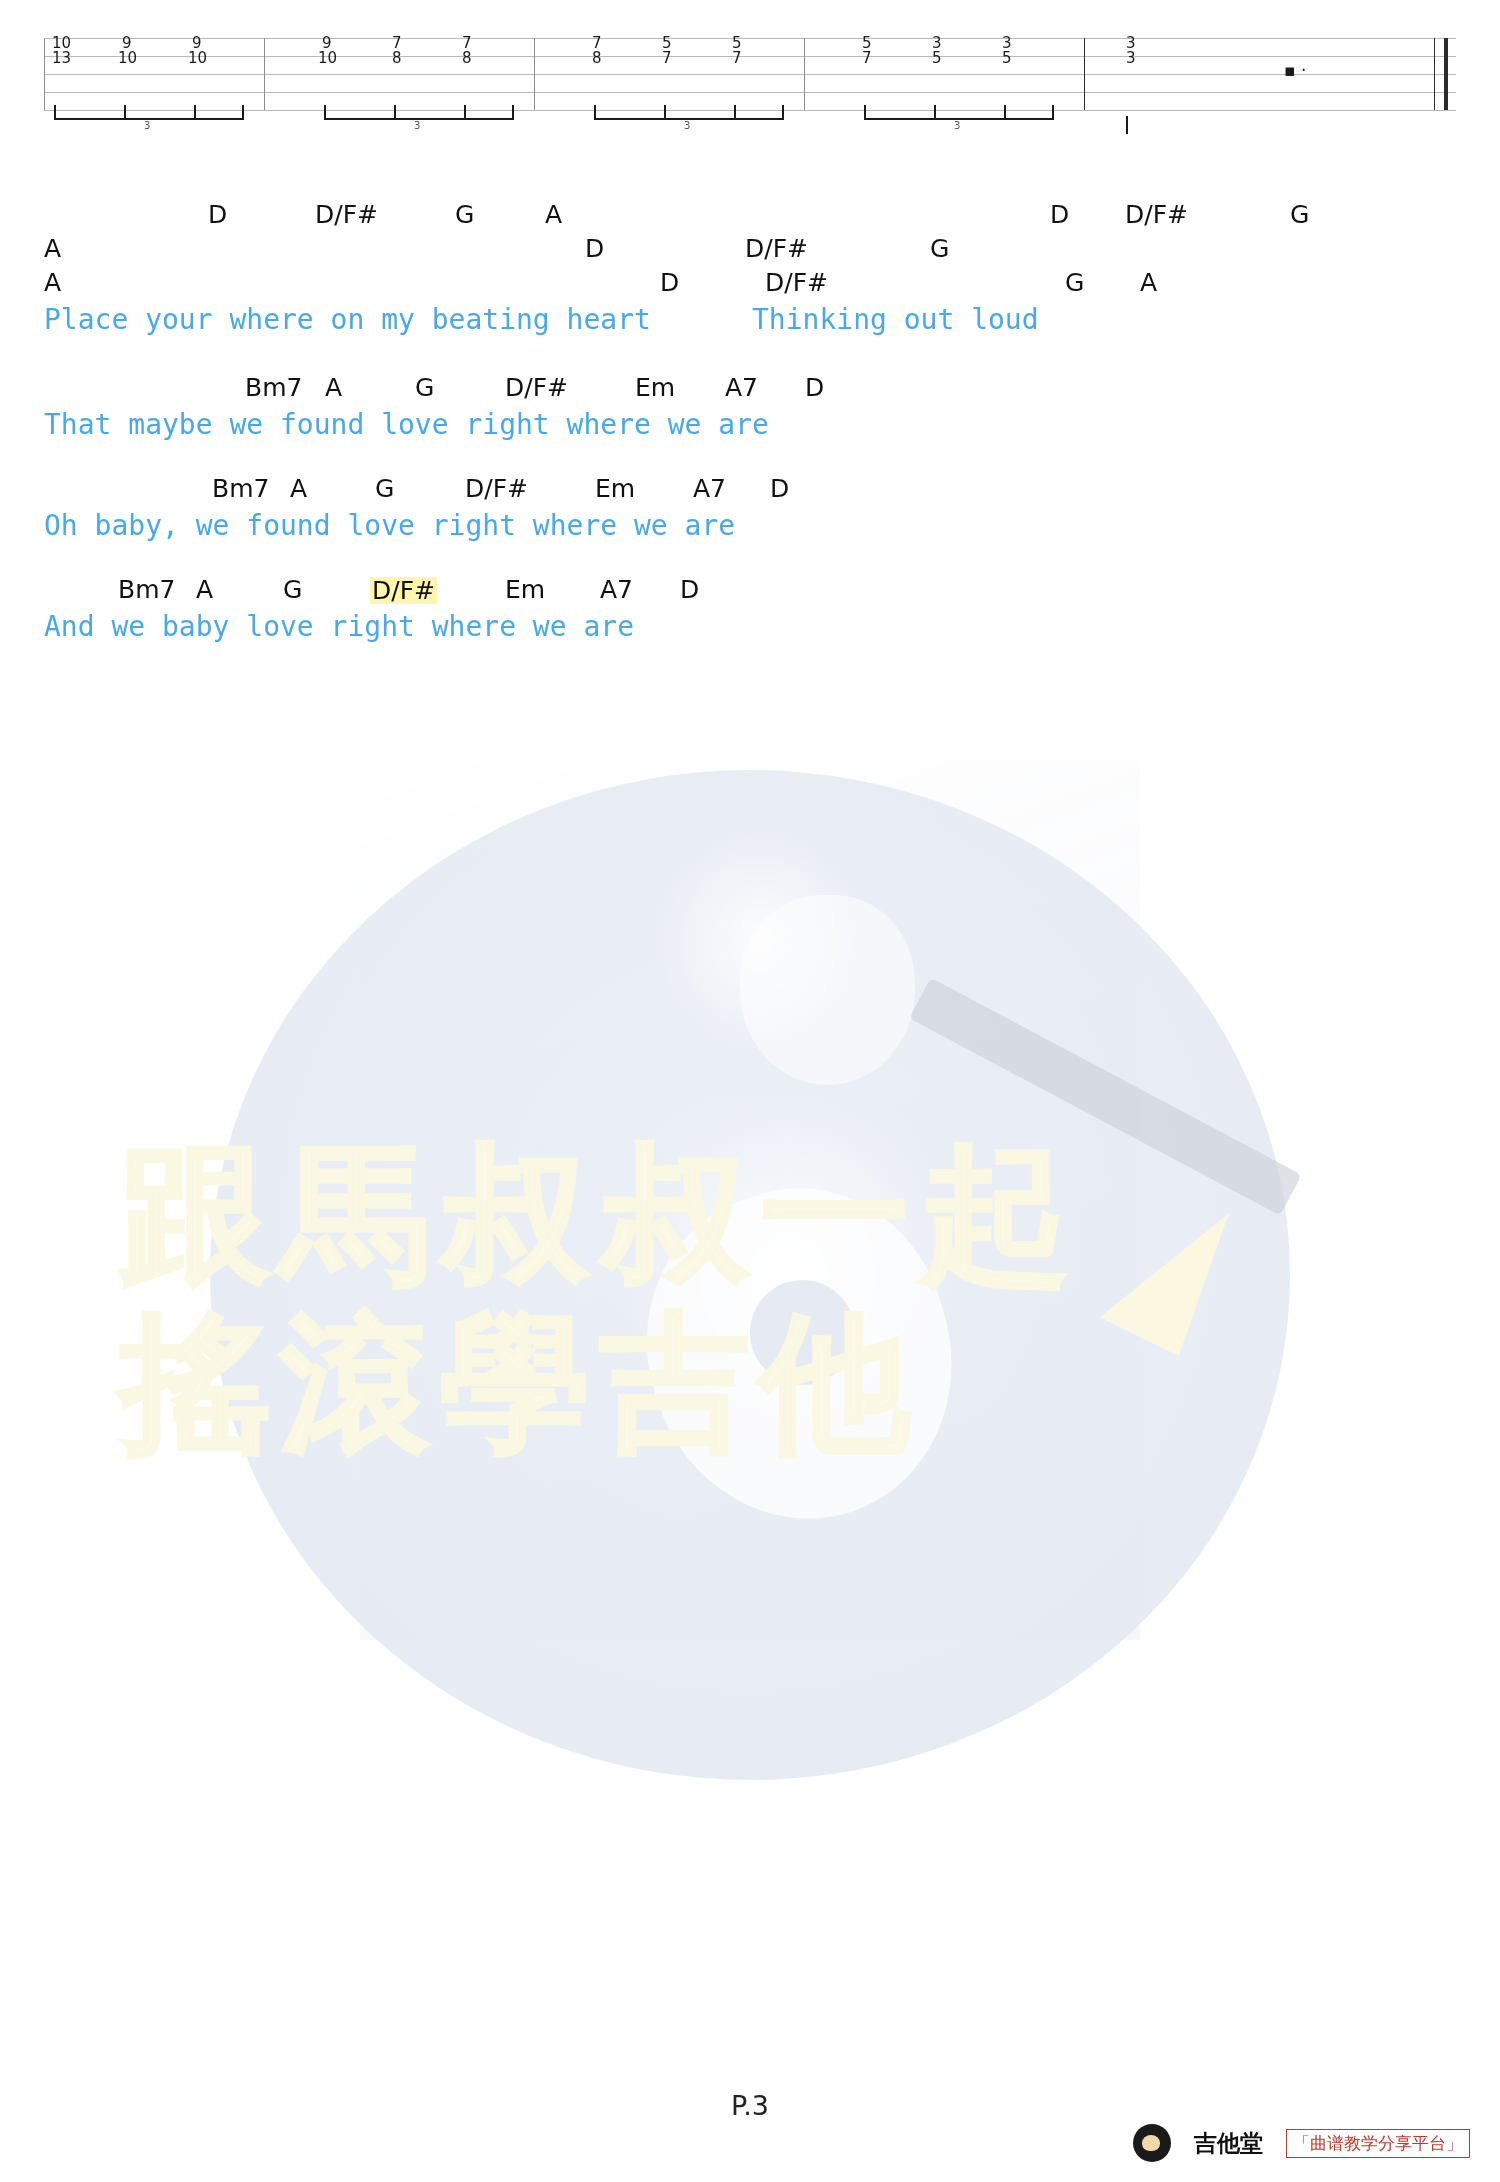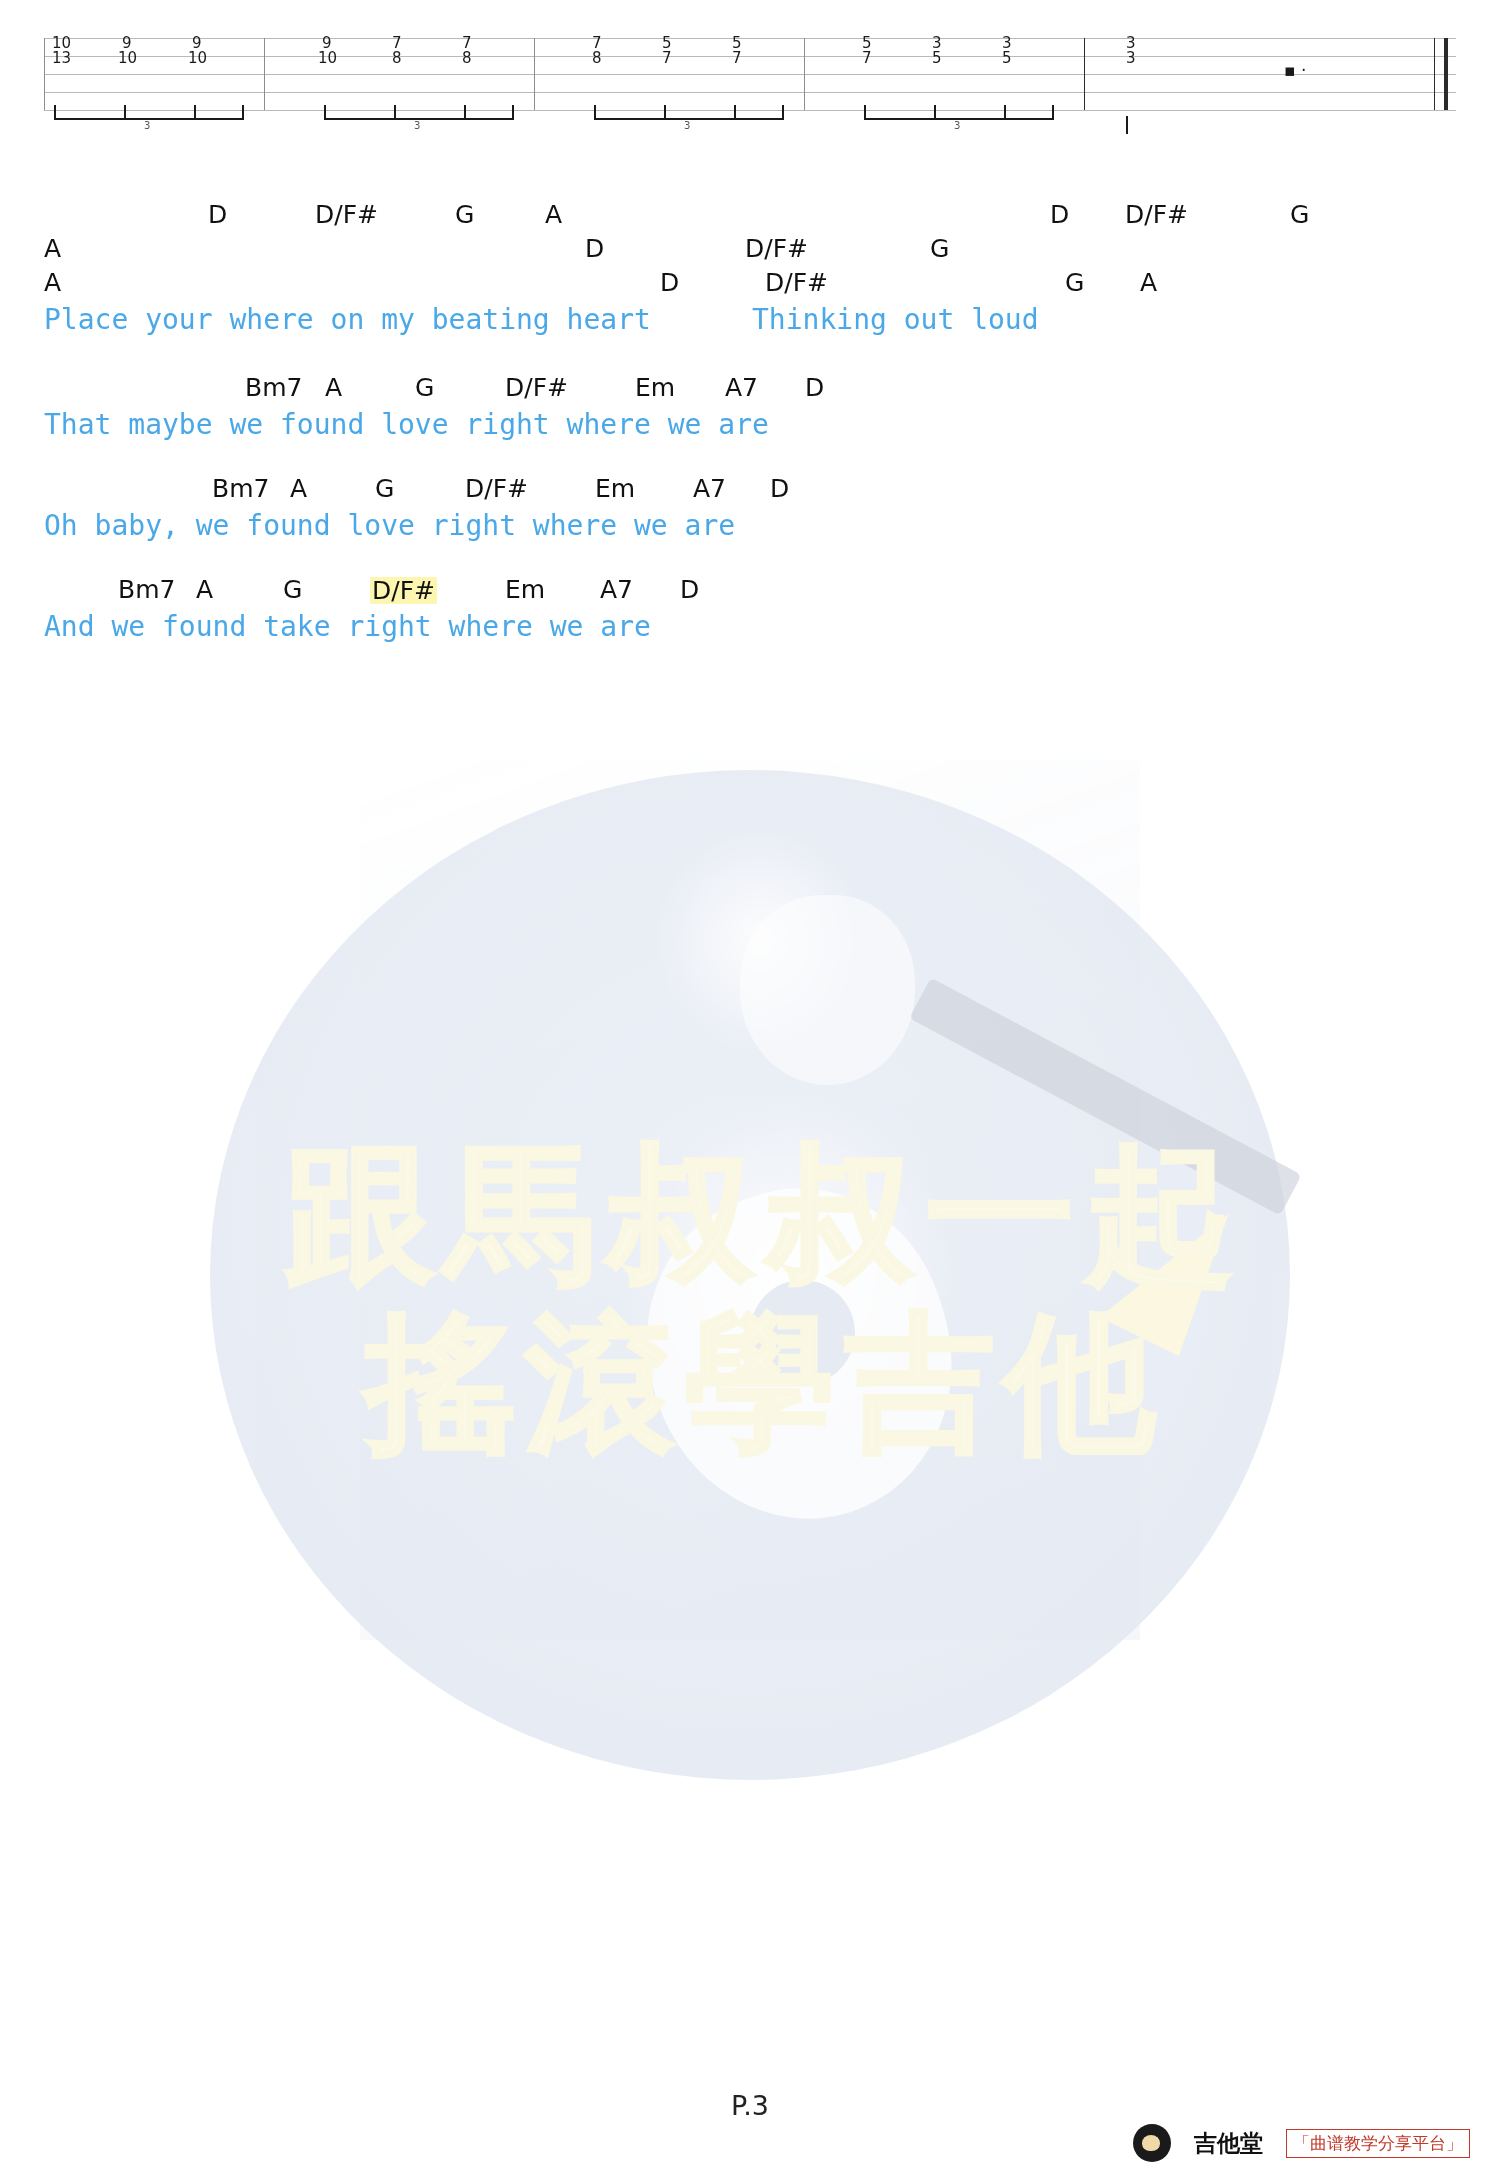--- a/index.html
+++ b/index.html
@@ -101,21 +101,21 @@
     border-left: 44px solid transparent;
     border-right: 44px solid transparent;
     border-bottom: 150px solid rgba(247,234,154,0.95);
     transform: rotate(26deg) skewX(-10deg);
   }
   .wm-text {
     position: absolute;
     left: 0;
     top: 380px;
     width: 1290px;
-    text-align: center;
+    text-align: left;
     color: #f4ecb4;
     font-family: "DejaVu Sans", sans-serif;
     font-weight: bold;
     letter-spacing: 10px;
     line-height: 1.0;
     -webkit-text-stroke: 3px #efe6a0;
   }
   .wm-line1 { font-size: 150px; }
   .wm-line2 { font-size: 150px; margin-top: 18px; }
 
@@ -452,21 +452,21 @@
         <div class="line-group" style="margin-top: 32px;">
           <div class="chord-row">
             <span class="chord" style="left: 118px; top: 2px;">Bm7</span>
             <span class="chord" style="left: 196px; top: 2px;">A</span>
             <span class="chord" style="left: 283px; top: 2px;">G</span>
             <span class="chord highlight" style="left: 370px; top: 2px;">D/F#</span>
             <span class="chord" style="left: 505px; top: 2px;">Em</span>
             <span class="chord" style="left: 600px; top: 2px;">A7</span>
             <span class="chord" style="left: 680px; top: 2px;">D</span>
           </div>
-          <div class="lyric">And we found take right where we are</div>
+          <div class="lyric">And we baby love right where we are</div>
         </div>
       </div>
   </div>
 
   <div class="page-num">P.3</div>
 
   <div class="brand">
     <div class="brand-logo"></div>
     <div class="brand-name">吉他堂</div>
     <div class="brand-tag">「曲谱教学分享平台」</div>

